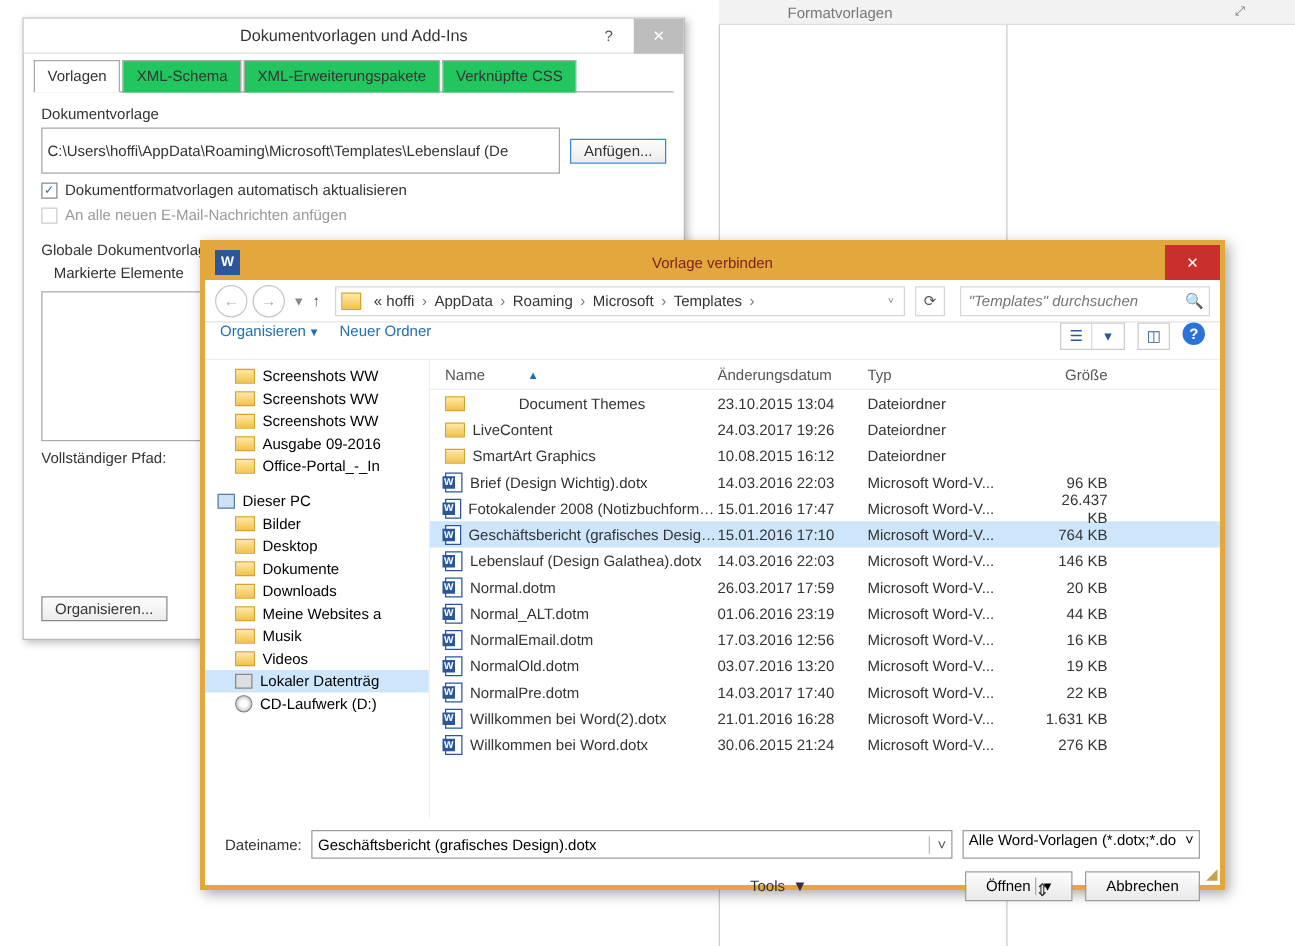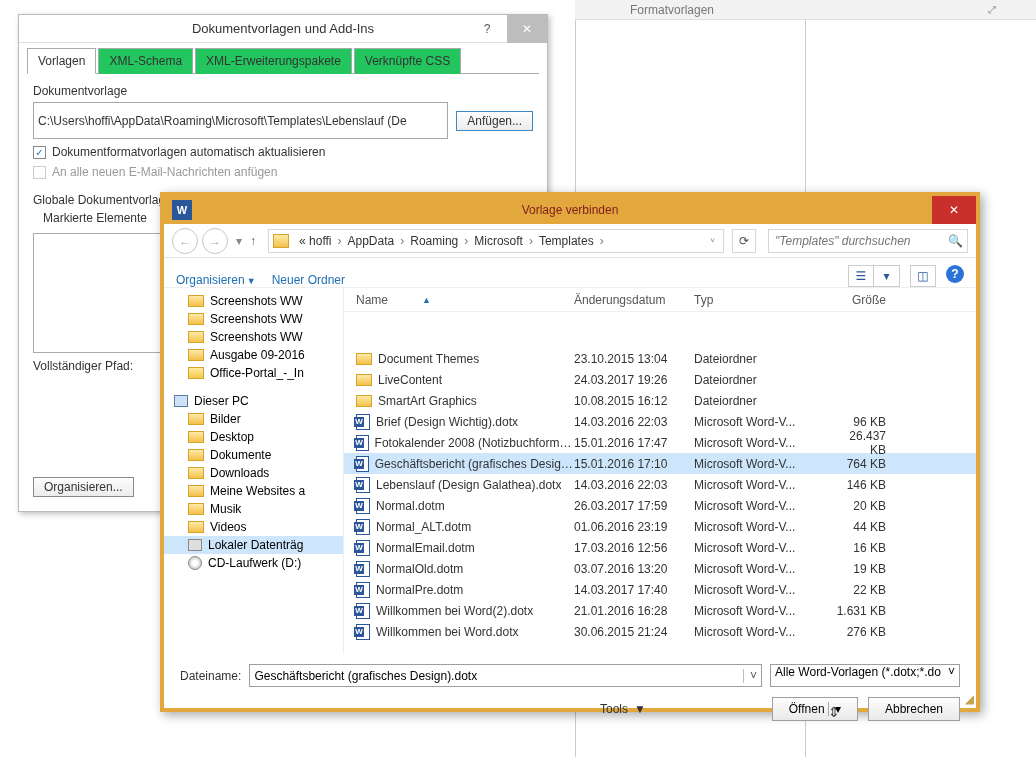--- a/index.html
+++ b/index.html
@@ -36,37 +36,37 @@
   .fd-title .close{ position:absolute; right:0; top:0; width:44px; height:28px; background:#c9302c; color:#fff; display:flex; align-items:center; justify-content:center;}
   .fd-nav { height:34px; border-bottom:1px solid #e2e2e2; display:flex; align-items:center; padding:0 8px; gap:4px;}
   .circ { width:26px; height:26px; border:1px solid #c7c7c7; border-radius:50%; display:flex; align-items:center; justify-content:center; color:#aaa;}
   .bc { display:flex; align-items:center; gap:2px; flex:1; height:24px; border:1px solid #d7d7d7; margin-left:8px; padding:0 4px;}
   .bc .seg { padding:0 4px; color:#333; display:flex; align-items:center;}
   .bc .chev { color:#777; }
   .folder-ico { width:16px; height:14px; background:linear-gradient(#ffe9a8,#f3c14b); border:1px solid #d6a42a; margin-right:4px;}
   .refresh { width:24px; height:24px; border:1px solid #d7d7d7; display:flex; align-items:center; justify-content:center; color:#555; margin-left:4px;}
   .search { width:200px; height:24px; border:1px solid #d7d7d7; display:flex; align-items:center; margin-left:8px; padding:0 4px; color:#999; gap:6px;}
   .search input{ border:none; outline:none; flex:1; color:#555; font-style:italic;}
-  .fd-tool { height:30px; display:flex; align-items:flex-end; gap:16px; padding:0 12px; border-bottom:1px solid #eee; color:#1f6fb3;}
+  .fd-tool { height:30px; display:flex; align-items:flex-start; gap:16px; padding:0 12px; border-bottom:1px solid #eee; color:#1f6fb3;}
   .fd-tool .right{ margin-left:auto; display:flex; gap:10px; color:#555;}
   .views{ display:flex; align-items:center; gap:0;}
   .vbtn{ width:26px; height:22px; border:1px solid #ccc; display:flex; align-items:center; justify-content:center; color:#2b579a; background:#fff;}
   .vbtn.split{ border-left:none;}
   .helpq{ width:18px; height:18px; border-radius:50%; background:#2b73d9; color:#fff; display:flex; align-items:center; justify-content:center; font-weight:bold;}
   .fd-main { display:flex; height:366px;}
   .navpane { width:180px; border-right:1px solid #eee; overflow:hidden; padding-top:4px;}
   .nav-item { display:flex; align-items:center; gap:6px; padding:2px 0 2px 24px; cursor:pointer; white-space:nowrap;}
   .nav-item.sel { background:#cee6fb;}
   .ico-folder { width:16px; height:12px; background:linear-gradient(#ffe9a8,#f3c14b); border:1px solid #d6a42a;}
   .ico-pc { width:14px; height:12px; border:1px solid #5a7ca2; background:#cde2f7;}
   .ico-disk{ width:14px; height:12px; border:1px solid #888; background:#dedede;}
   .ico-cd{ width:14px; height:14px; border:1px solid #888; border-radius:50%; background:radial-gradient(#fff 30%,#ccc 70%);}
   .ico-word{ width:14px; height:16px; border:1px solid #2b579a; background:#fff; position:relative;}
   .ico-word::after{ content:"W"; position:absolute; left:-3px; top:2px; width:10px; height:10px; background:#2b579a; color:#fff; font-size:8px; font-weight:bold; display:flex; align-items:center; justify-content:center;}
-  .listpane { flex:1; display:flex; flex-direction:column;gap:36px;}
+  .listpane { flex:1; display:flex; flex-direction:column;}
   .cols { display:flex; height:24px; border-bottom:1px solid #eee; align-items:center; color:#555;}
   .c-name{ width:230px; padding-left:12px; display:flex; align-items:center; gap:4px;}
   .c-date{ width:120px;}
   .c-type{ width:140px;}
   .c-size{ width:70px; text-align:right; padding-right:18px;}
   .rows { flex:1; overflow:hidden;}
   .frow { display:flex; height:21px; align-items:center; color:#333; cursor:pointer;}
   .frow.sel { background:#cee6fb;}
   .frow .c-name{ display:flex; align-items:center; gap:6px;}
   .fd-bottom{ padding:10px 16px;}
@@ -254,21 +254,21 @@
             <span class="sort-caret">▲</span>
           </div>
         <div class="c-date">Änderungsdatum</div>
         <div class="c-type">Typ</div>
         <div class="c-size">Größe</div>
       </div>
       <div class="rows" id="file-rows">
           <div class="frow">
             <div class="c-name">
               <span class="ico-folder"></span>
-              <span style="overflow: hidden; white-space: nowrap; text-overflow: ellipsis;">Document Themes</span>
+              <span style="overflow: hidden; white-space: nowrap; text-overflow: ellipsis; margin-left: 37px;">Document Themes</span>
             </div>
             <div class="c-date">23.10.2015 13:04</div>
             <div class="c-type">Dateiordner</div>
             <div class="c-size"></div>
           </div>
           <div class="frow">
             <div class="c-name">
               <span class="ico-folder"></span>
               <span style="overflow: hidden; white-space: nowrap; text-overflow: ellipsis;">LiveContent</span>
             </div>

